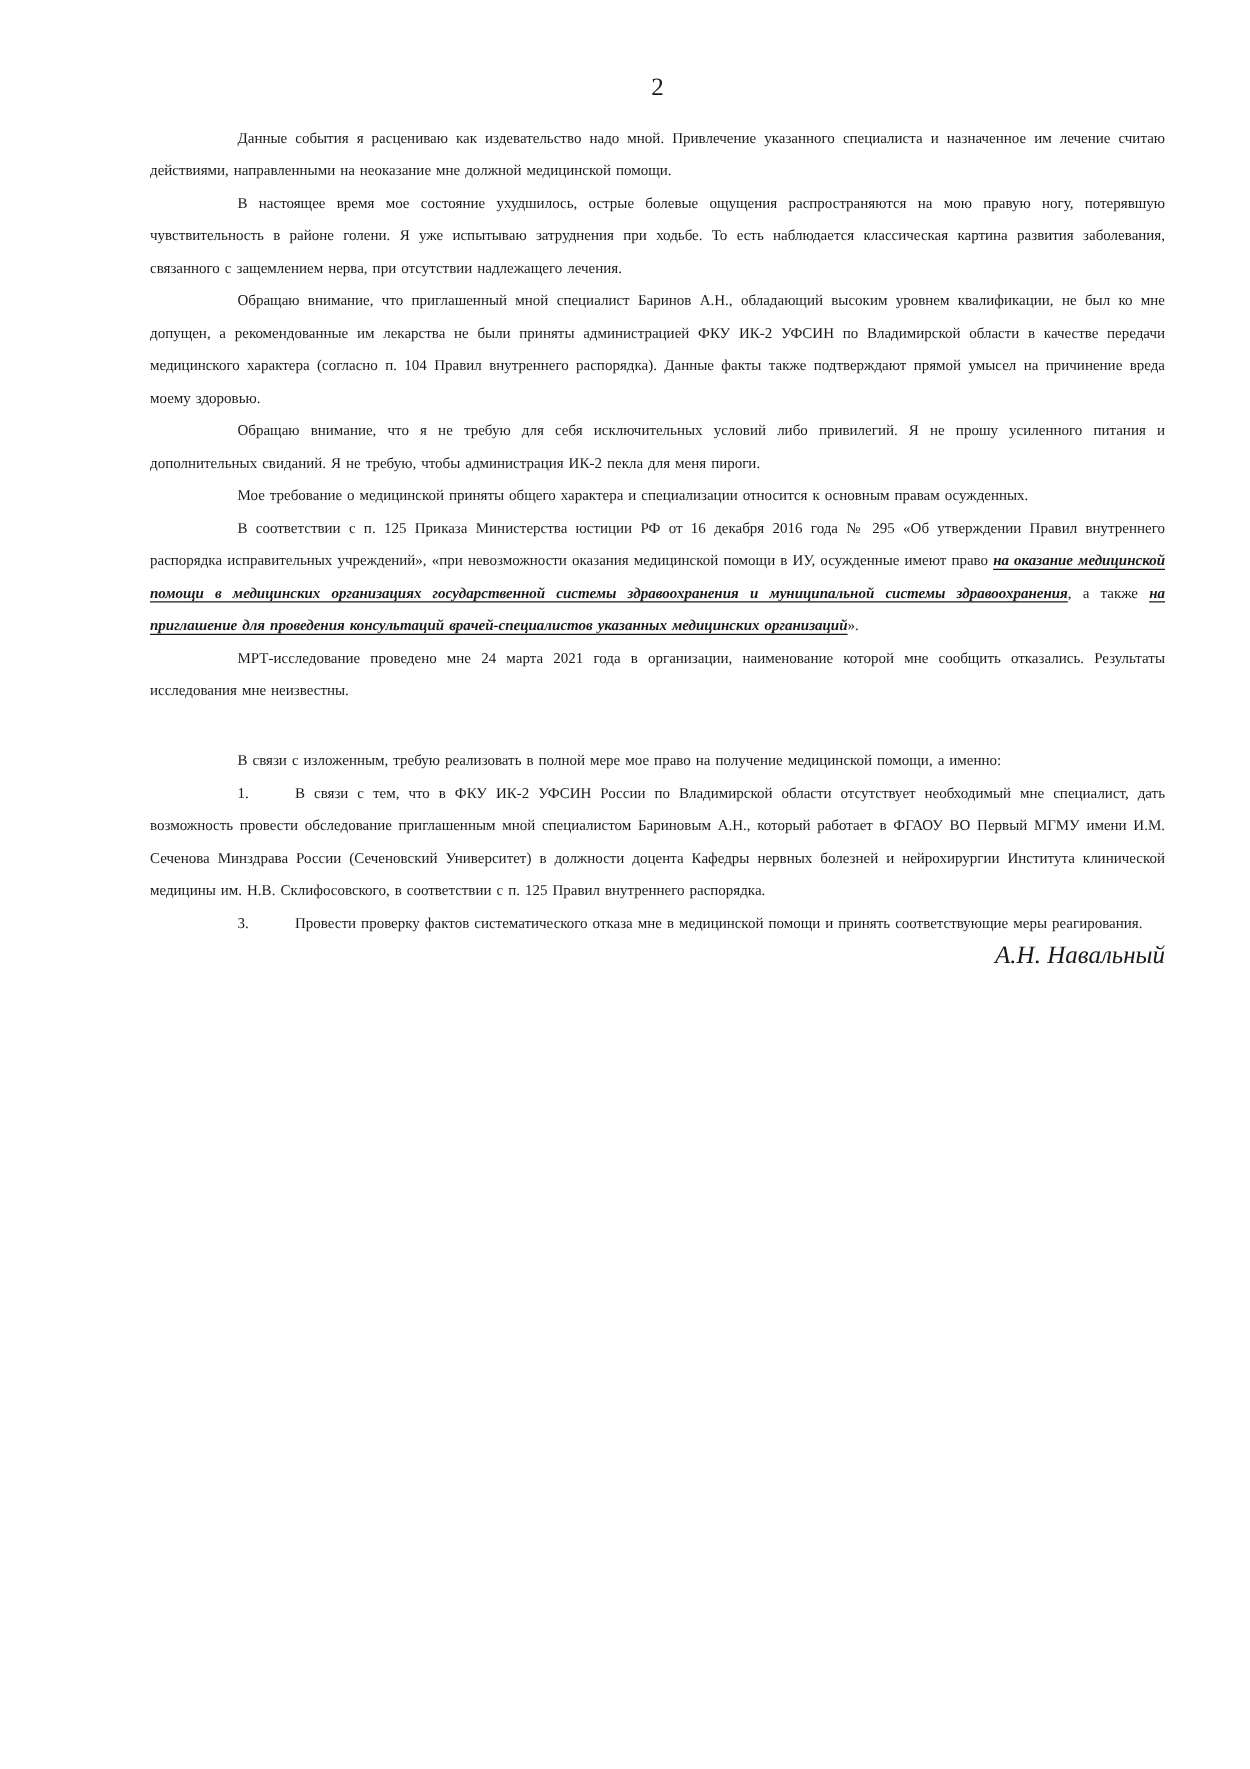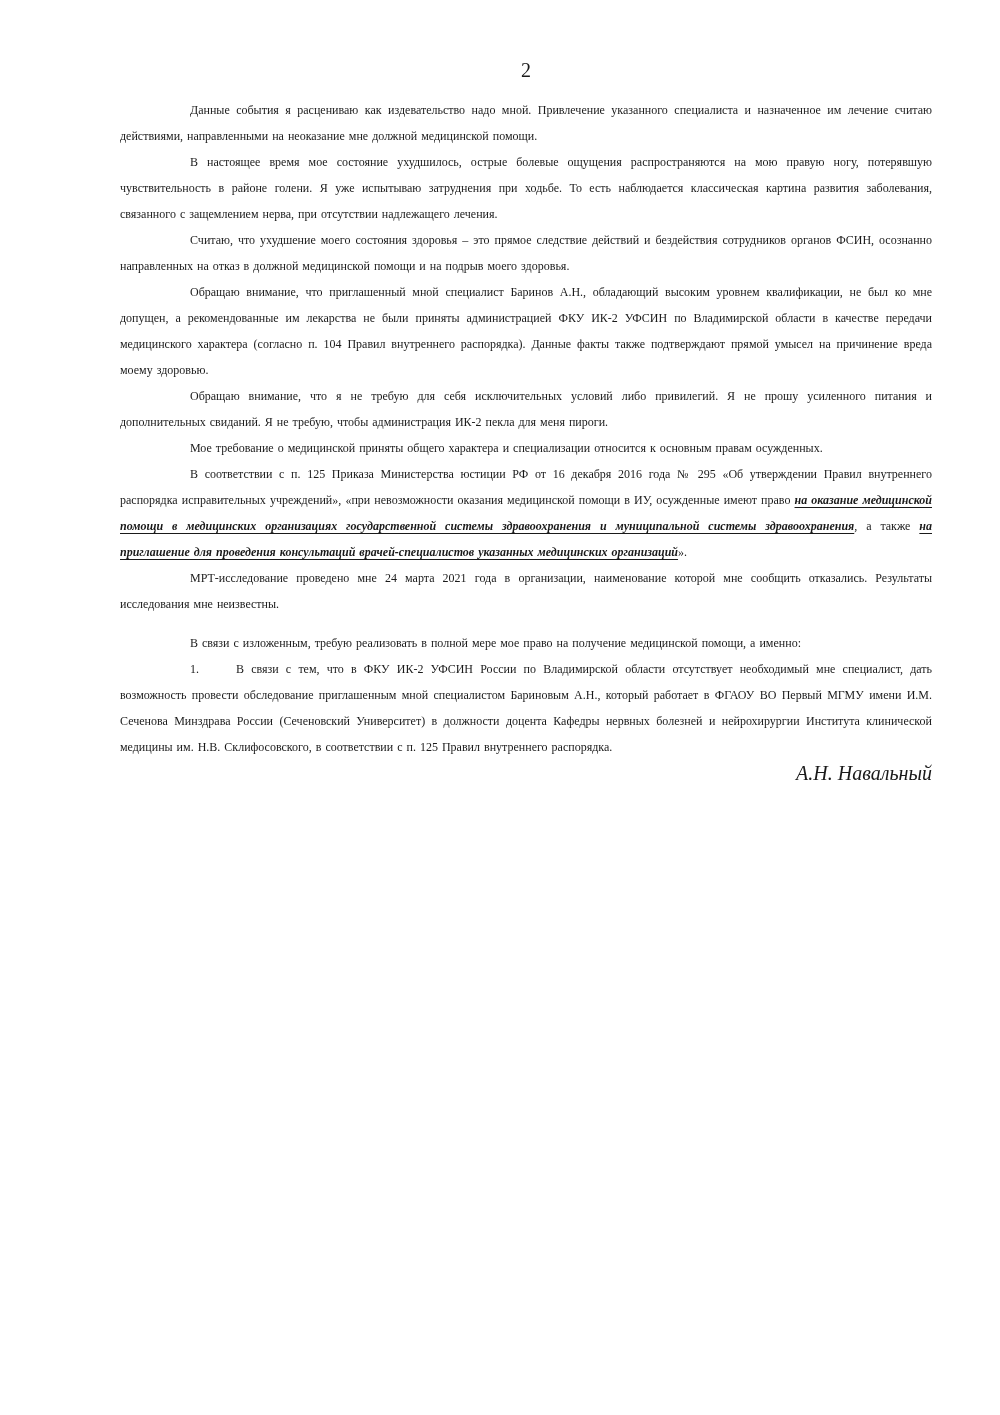--- a/index.html
+++ b/index.html
@@ -30,21 +30,21 @@
     text-indent: 70px;
     word-spacing: 1px;
   }
   .it { }
   .hl {
     font-style: italic;
     font-weight: bold;
     text-decoration: underline;
     text-underline-offset: 3px;
   }
-  .gap-before { margin-top: 13px; }
+  .gap-before { margin-top: 30px; }
   .num {
     display: inline-block;
     min-width: 46px;
     text-indent: 0;
   }
   .signature {
     font-size: 20px;
     line-height: 26px;
     text-align: right;
     font-style: italic;
@@ -52,28 +52,28 @@
 </style>
 </head>
 <body>
 
 <div class="page">
 
   <div class="page-number">2</div>
 
   <p class="para">Данные события я расцениваю как издевательство надо мной. Привлечение указанного специалиста и назначенное им лечение считаю действиями, направленными на неоказание мне должной медицинской помощи.</p>
   <p class="para">В настоящее время мое состояние ухудшилось, острые болевые ощущения распространяются на мою правую ногу, потерявшую чувствительность в районе голени. Я уже испытываю затруднения при ходьбе. То есть наблюдается классическая картина развития заболевания, связанного с защемлением нерва, при отсутствии надлежащего лечения.</p>
-  <p class="para">Считаю, что ухудшение моего состояния здоровья – это прямое следствие действий и бездействия сотрудников органов ФСИН, осознанно направленных на отказ в должной медицинской помощи и на подрыв моего здоровья.</p>
   <p class="para">Обращаю внимание, что приглашенный мной специалист Баринов А.Н., обладающий высоким уровнем квалификации, не был ко мне допущен, а рекомендованные им лекарства не были приняты администрацией ФКУ ИК-2 УФСИН по Владимирской области в качестве передачи медицинского характера (согласно п. 104 Правил внутреннего распорядка). Данные факты также подтверждают прямой умысел на причинение вреда моему здоровью.</p>
   <p class="para">Обращаю внимание, что я не требую для себя исключительных условий либо привилегий. Я не прошу усиленного питания и дополнительных свиданий. Я не требую, чтобы администрация ИК-2 пекла для меня пироги.</p>
   <p class="para">Мое требование о медицинской приняты общего характера и специализации относится к основным правам осужденных.</p>
 
   <p class="para"><span>В соответствии с п. 125 Приказа Министерства юстиции РФ от 16 декабря 2016 года № 295 «Об утверждении Правил внутреннего распорядка исправительных учреждений», </span><span class="it">«при невозможности оказания медицинской помощи в ИУ, осужденные имеют право </span><span class="hl">на оказание медицинской помощи в медицинских организациях государственной системы здравоохранения и муниципальной системы здравоохранения</span><span class="it">, а также </span><span class="hl">на приглашение для проведения консультаций врачей-специалистов указанных медицинских организаций</span><span>».</span></p>
 
   <p class="para">МРТ-исследование проведено мне 24 марта 2021 года в организации, наименование которой мне сообщить отказались. Результаты исследования мне неизвестны.</p>
 
   <p class="para gap-before">В связи с изложенным, требую реализовать в полной мере мое право на получение медицинской помощи, а именно:</p>
 
   <p class="para"><span class="num">1.</span><span>В связи с тем, что в ФКУ ИК-2 УФСИН России по Владимирской области отсутствует необходимый мне специалист, дать возможность провести обследование приглашенным мной специалистом Бариновым А.Н., который работает в ФГАОУ ВО Первый МГМУ имени И.М. Сеченова Минздрава России (Сеченовский Университет) в должности доцента Кафедры нервных болезней и нейрохирургии Института клинической медицины им. Н.В. Склифосовского, в соответствии с п. 125 Правил внутреннего распорядка.</span></p>
+  <p class="para"><span class="num">3.</span><span>Провести проверку фактов систематического отказа мне в медицинской помощи и принять соответствующие меры реагирования.</span></p>
 
   <div class="signature">А.Н. Навальный</div>
 
 </div>
 
 </body></html>

